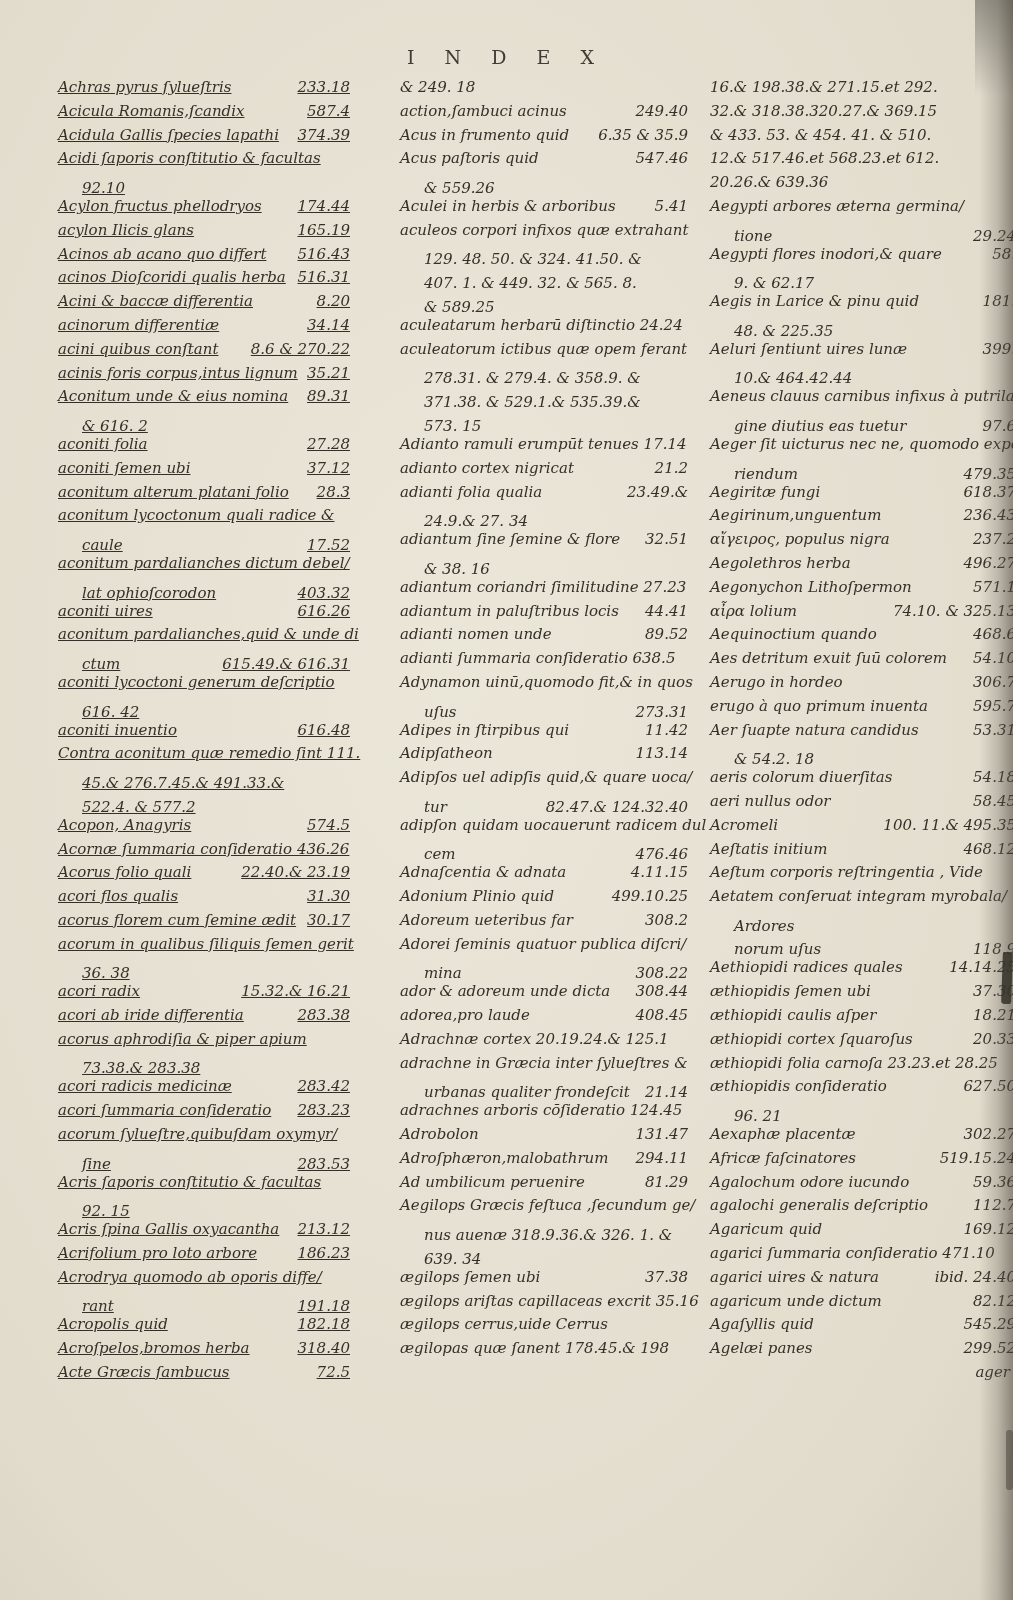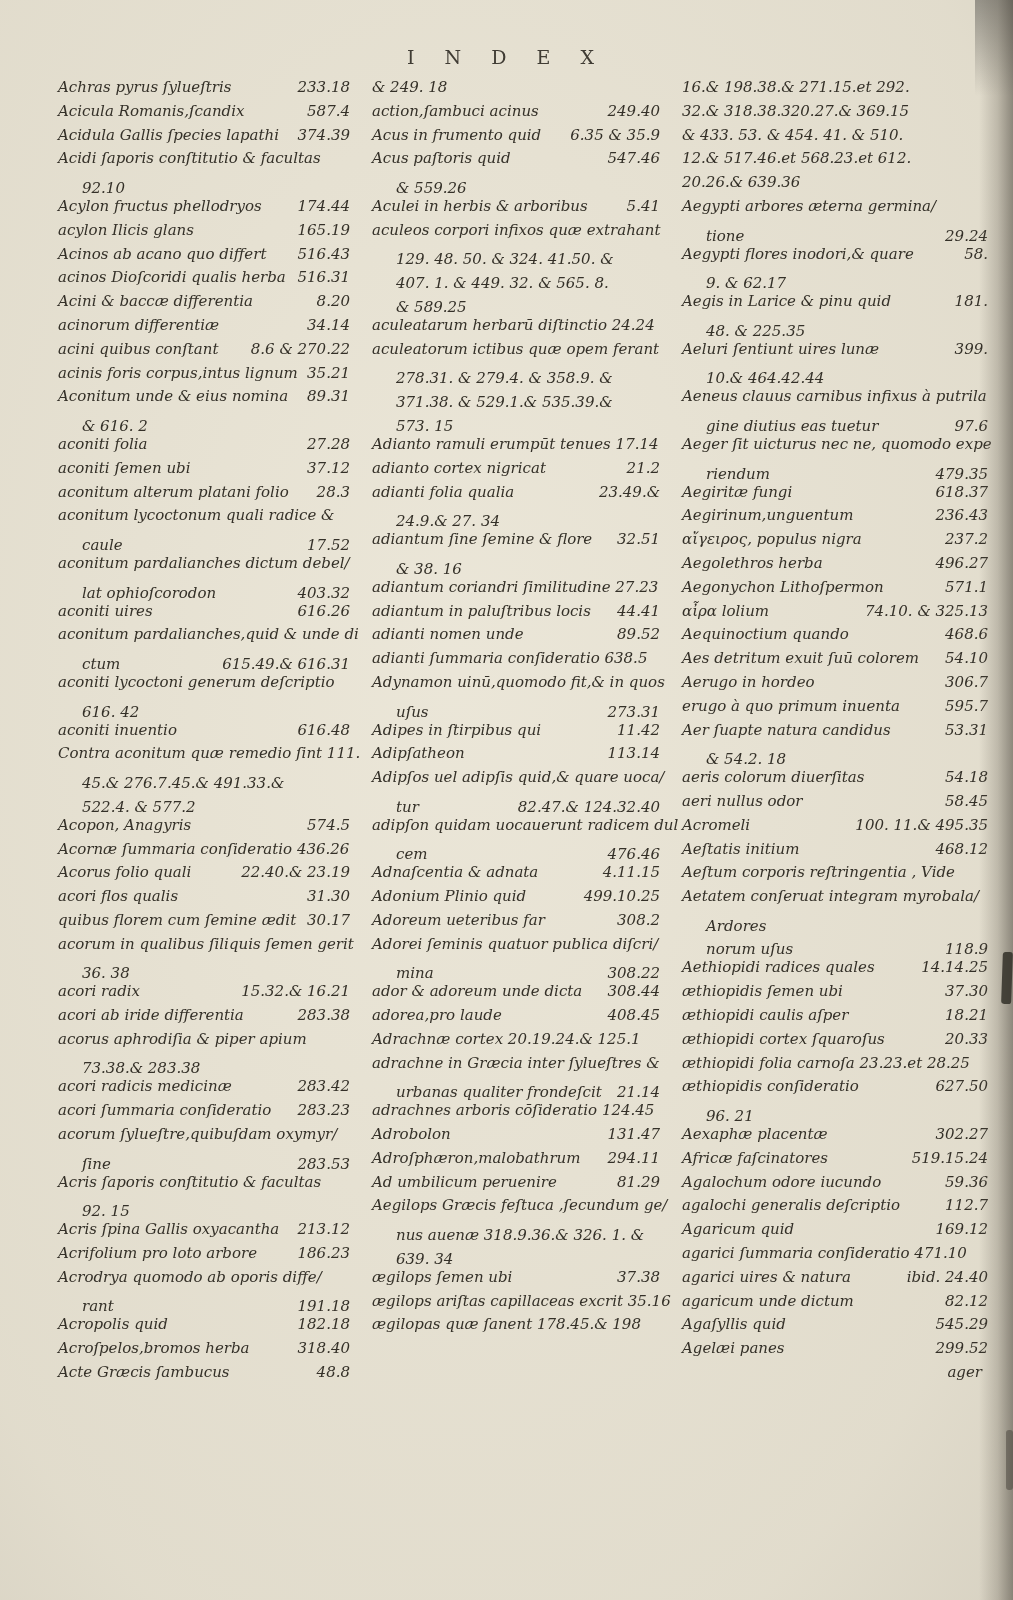--- a/index.html
+++ b/index.html
@@ -40,22 +40,22 @@
     color:#403c34;
   }
   .columns{
     position:absolute;top:78px;left:58px;
     display:flex;
     gap:22px;
     font-style:italic;
     font-size:15px;
   }
   .col{display:flex;flex-direction:column;}
-  .col-1{width:292px;}
-  .col-2{width:288px;}
+  .col-1{width:292px;text-decoration:underline;}
+  .col-2{width:288px;margin-left:28px;}
   .col-3{width:306px;}
   .line{
     height:23.8px;
     display:flex;
     justify-content:space-between;
     align-items:baseline;
     white-space:nowrap;
   }
   .line.ind{padding-left:24px;align-items:flex-end;}
   .term{white-space:pre;}
@@ -196,21 +196,21 @@
         </div>
         <div class="line">
           <span class="term">Acorus folio quali</span>
           <span class="ref">22.40.&amp; 23.19</span>
         </div>
         <div class="line">
           <span class="term">acori flos qualis</span>
           <span class="ref">31.30</span>
         </div>
         <div class="line">
-          <span class="term">quibus florem cum ſemine ædit</span>
+          <span class="term">acorus florem cum ſemine ædit</span>
           <span class="ref">30.17</span>
         </div>
         <div class="line">
           <span class="term">acorum in qualibus ſiliquis ſemen gerit</span>
         </div>
         <div class="line ind">
           <span class="term">36. 38</span>
         </div>
         <div class="line">
           <span class="term">acori radix</span>
@@ -265,21 +265,21 @@
         <div class="line">
           <span class="term">Acropolis quid</span>
           <span class="ref">182.18</span>
         </div>
         <div class="line">
           <span class="term">Acroſpelos,bromos herba</span>
           <span class="ref">318.40</span>
         </div>
         <div class="line">
           <span class="term">Acte Græcis ſambucus</span>
-          <span class="ref">48.8</span>
+          <span class="ref">72.5</span>
         </div>
       </div>
     <div class="col col-2">
         <div class="line">
           <span class="term">&amp; 249. 18</span>
         </div>
         <div class="line">
           <span class="term">action,ſambuci acinus</span>
           <span class="ref">249.40</span>
         </div>
@@ -449,20 +449,23 @@
         </div>
         <div class="line ind">
           <span class="term">639. 34</span>
         </div>
         <div class="line">
           <span class="term">ægilops ſemen ubi</span>
           <span class="ref">37.38</span>
         </div>
         <div class="line">
           <span class="term">ægilops ariſtas capillaceas excrit 35.16</span>
+        </div>
+        <div class="line">
+          <span class="term">ægilops cerrus,uide Cerrus</span>
         </div>
         <div class="line">
           <span class="term">ægilopas quæ ſanent 178.45.&amp; 198</span>
         </div>
       </div>
     <div class="col col-3">
 
     <div class="line">
           <span class="term">16.&amp; 198.38.&amp; 271.15.et 292.</span>
         </div>

